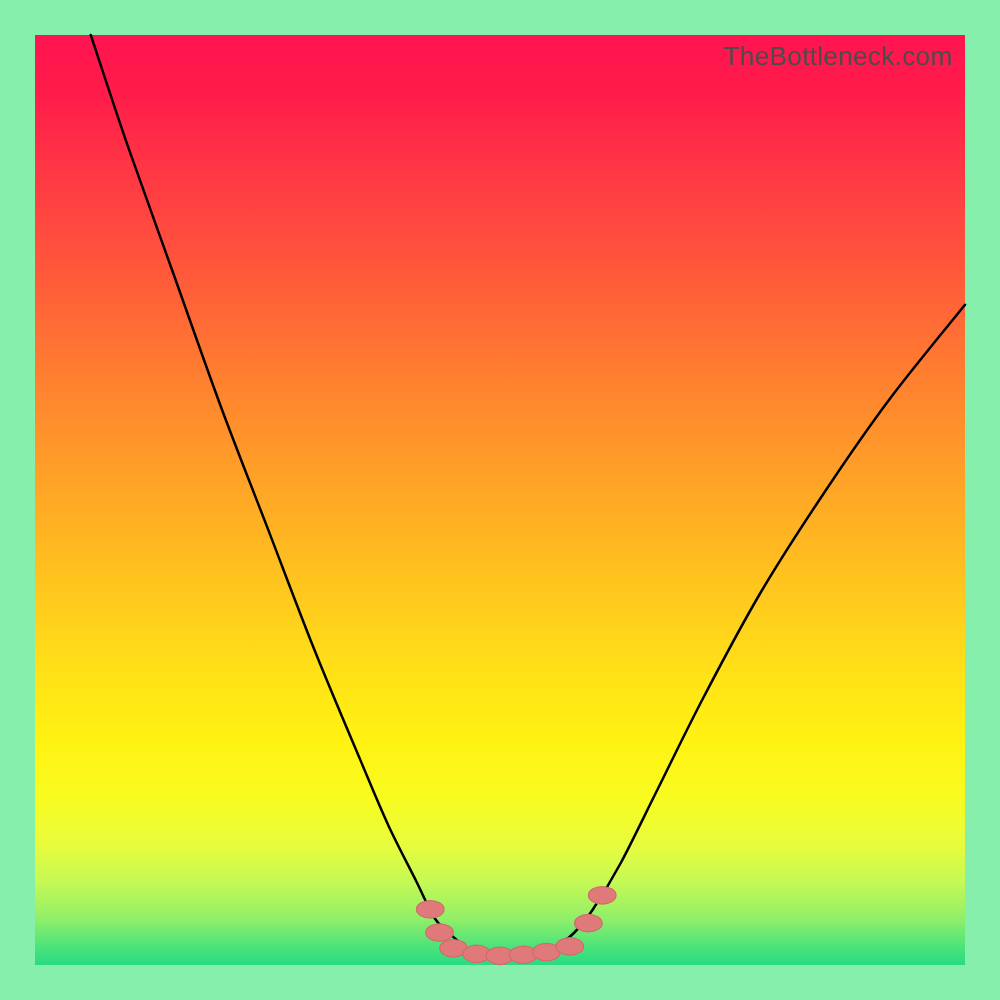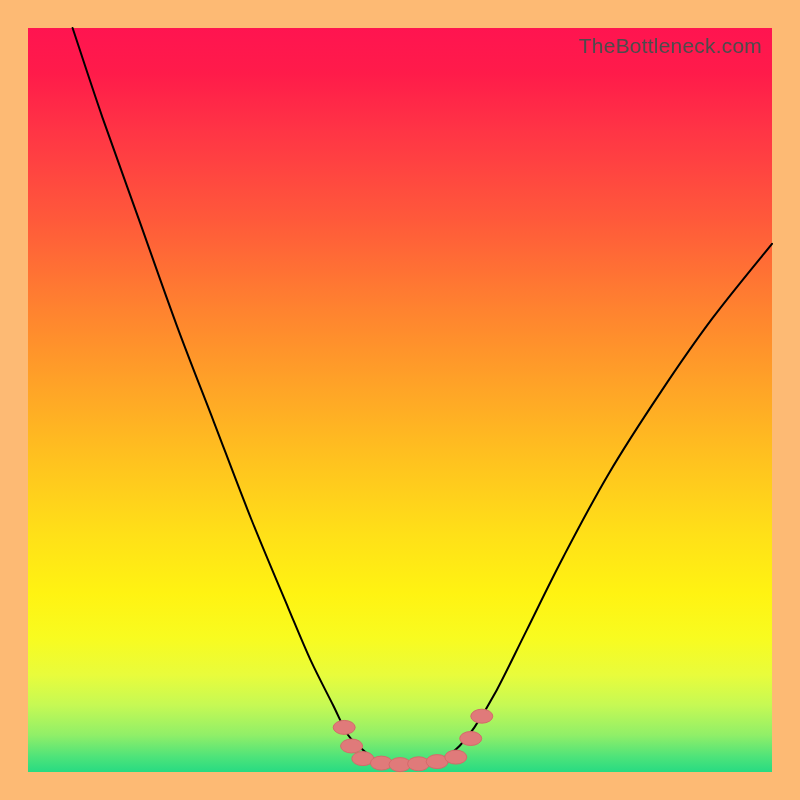--- a/index.html
+++ b/index.html
@@ -10,21 +10,21 @@
     background: #000;
     overflow: hidden;
     font-family: Arial, Helvetica, sans-serif;
   }
   .frame {
     position: absolute;
     left: 0;
     top: 0;
     width: 800px;
     height: 800px;
-    background: #fdba74;
+    background: #86efac;
   }
   .plot {
     position: absolute;
     left: 28px;
     top: 28px;
     width: 744px;
     height: 744px;
     
     background: linear-gradient(
       to bottom,

